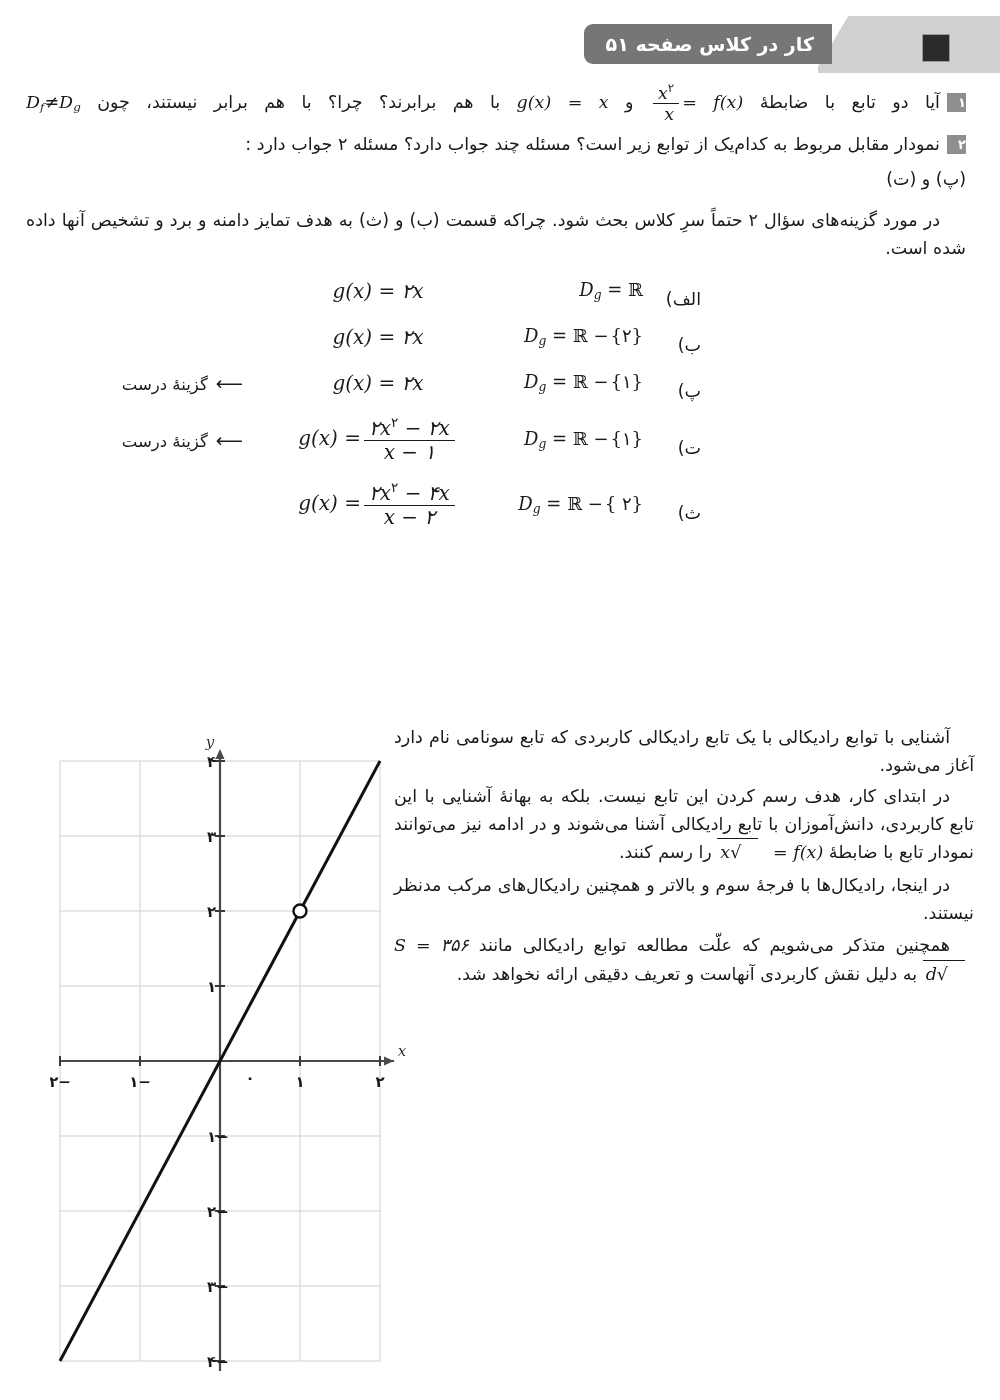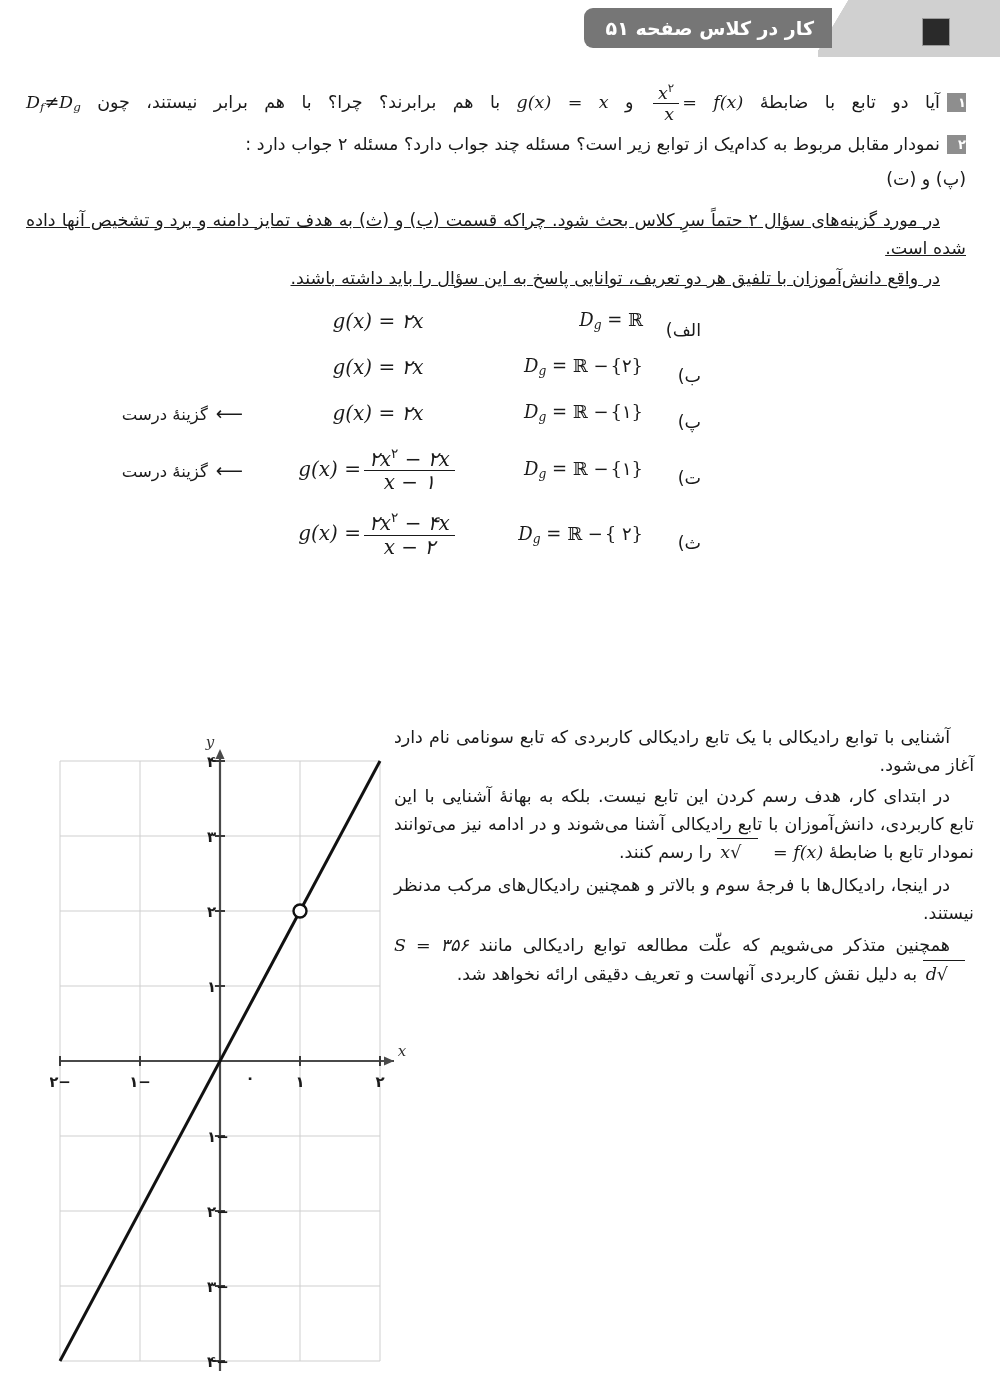--- a/index.html
+++ b/index.html
@@ -6,21 +6,21 @@
   body{
     width:1000px;height:1400px;
     background:#ffffff;
     font-family:"DejaVu Sans","Liberation Sans",sans-serif;
     color:#1a1a1a;
     position:relative;
     overflow:hidden;
   }
   
   .header-band{
-    position:absolute;top:0;right:0;width:340px;height:57px;
+    position:absolute;top:16px;right:0;width:340px;height:57px;
   }
   .header-plate{
     position:absolute;top:0;right:0;width:150px;height:57px;
     background:#d0d0d0;
   }
   .header-plate::before{
     content:"";position:absolute;left:100%;top:0;
     border-style:solid;border-width:0 0 57px 0;border-color:transparent;
   }
   .header-plate-notch{
@@ -58,21 +58,21 @@
   .qnum{
     display:inline-block;width:19px;height:19px;line-height:19px;
     background:#8e8e8e;color:#fff;text-align:center;
     font-size:13px;font-weight:bold;vertical-align:1px;
     margin-left:7px;
   }
   .para{
     font-size:17.5px;line-height:1.62;margin:0 0 2px 0;
     text-align:justify;
   }
-  .para.indent{text-indent:26px;text-decoration:underline;}
+  .para.indent{text-indent:26px;}
   .para.rt{text-align:right;}
 
   
   .math{font-family:"DejaVu Serif","Liberation Serif",serif;font-style:italic;}
   .mathup{font-family:"DejaVu Serif","Liberation Serif",serif;font-style:normal;}
   .frac{
     display:inline-block;vertical-align:middle;
     text-align:center;font-family:"DejaVu Serif","Liberation Serif",serif;
     font-style:italic;line-height:1.15;margin:0 3px;
   }
@@ -159,21 +159,20 @@
     <span>با هم برابرند؟ چرا؟ با هم برابر نیستند، چون</span>
     <span class="mathup"><i class="math">D</i><sub class="sb">f</sub>≠<i class="math">D</i><sub class="sb">g</sub></span>
   </div>
 
   <div class="q-line" style="text-align-last:right;">
     <span class="qnum">۲</span><span>نمودار مقابل مربوط به کدام‌یک از توابع زیر است؟ مسئله چند جواب دارد؟ مسئله ۲ جواب دارد :</span>
   </div>
   <div class="para rt" style="margin-bottom:12px;">(پ) و (ت)</div>
 
   <div class="para indent">در مورد گزینه‌های سؤال ۲ حتماً سرِ کلاس بحث شود. چراکه قسمت (ب) و (ث) به هدف تمایز دامنه و برد و تشخیص آنها داده شده است.</div>
-  <div class="para indent">در واقع دانش‌آموزان با تلفیق هر دو تعریف، توانایی پاسخ به این سؤال را باید داشته باشند.</div>
 
   <div class="options">
 
     <div class="opt-row">
       <div class="opt-indent"></div>
       <div class="opt-label">الف)</div>
       <div class="opt-domain"><i class="math">D</i><sub class="sb">g</sub> = ℝ</div>
       <div class="opt-rule">g(x) = ۲x</div>
       <div class="opt-note"></div>
     </div>

